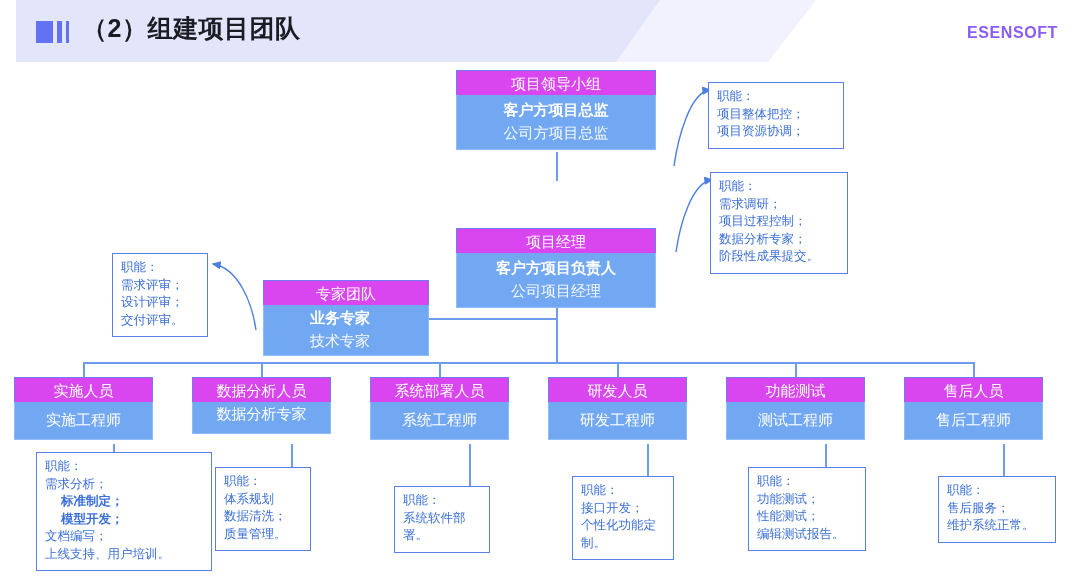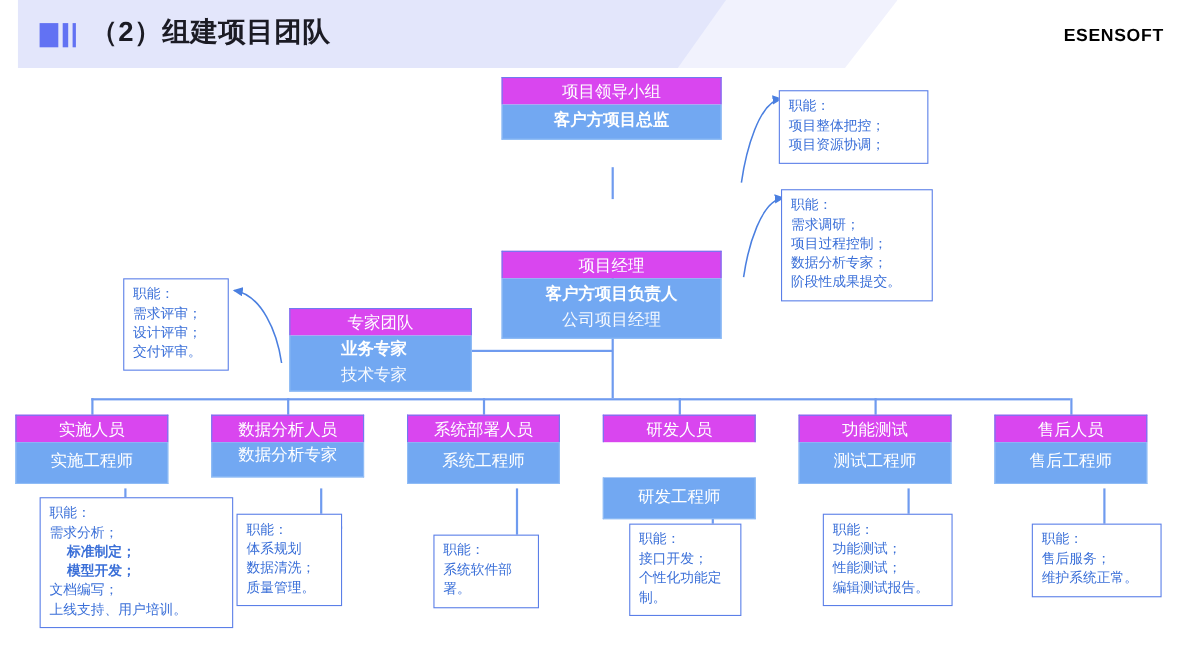--- a/index.html
+++ b/index.html
@@ -31,21 +31,21 @@
   .hdr-icon .sq{position:absolute;left:0;top:0;width:17px;height:22px;background:#6272f3;}
   .hdr-icon .b1{position:absolute;left:21px;top:0;width:5px;height:22px;background:#6272f3;}
   .hdr-icon .b2{position:absolute;left:30px;top:0;width:3px;height:22px;background:#6272f3;}
   .hdr-title{
     position:absolute;left:66px;top:12px;
     font-size:25px;font-weight:bold;color:#1b1b24;letter-spacing:.5px;
     white-space:nowrap;
   }
   .hdr-logo{
     position:absolute;right:38px;top:24px;
-    font-size:16px;font-weight:bold;color:#000000;letter-spacing:.6px;
+    font-size:16px;font-weight:bold;color:#8b5cf6;letter-spacing:.6px;
   }
 
   
   .canvas{position:absolute;left:0;top:62px;width:1080px;height:525px;}
 
   
   .node{position:absolute;box-sizing:border-box;}
   .node .head{
     background:#d946ef;color:#ffffff;text-align:center;
     font-size:15px;line-height:25px;height:25px;white-space:nowrap;
@@ -136,20 +136,21 @@
 
     <path d="M844,412 C846,428 838,438 818,440" fill="none" stroke="#4a7fe0" stroke-width="1.4" marker-end="url(#ah)"></path>
 
     <path d="M1022,420 C1024,434 1014,444 994,446" fill="none" stroke="#4a7fe0" stroke-width="1.4" marker-end="url(#ah)"></path>
   </svg>
 
   <div class="node" style="left:456px;top:8px;width:200px;">
     <div class="head">项目领导小组</div>
     <div class="body">
       <div class="l1">客户方项目总监</div>
+      <div class="l2">公司方项目总监</div>
     </div>
   </div>
 
   <div class="node" style="left:456px;top:118px;width:200px;margin-top:48px;">
     <div class="head">项目经理</div>
     <div class="body">
       <div class="l1">客户方项目负责人</div>
       <div class="l2">公司项目经理</div>
     </div>
   </div>
@@ -178,21 +179,21 @@
 
   <div class="node" style="left:370px;top:315px;width:139px;">
     <div class="head">系统部署人员</div>
     <div class="body" style="padding:6px 0 8px 0;">
       <div class="l1 plain">系统工程师</div>
     </div>
   </div>
 
   <div class="node" style="left:548px;top:315px;width:139px;">
     <div class="head">研发人员</div>
-    <div class="body" style="padding:6px 0 8px 0;margin-top:32px;">
+    <div class="body" style="padding:6px 0 8px 0;">
       <div class="l1 plain">研发工程师</div>
     </div>
   </div>
 
   <div class="node" style="left:726px;top:315px;width:139px;">
     <div class="head">功能测试</div>
     <div class="body" style="padding:6px 0 8px 0;">
       <div class="l1 plain">测试工程师</div>
     </div>
   </div>

